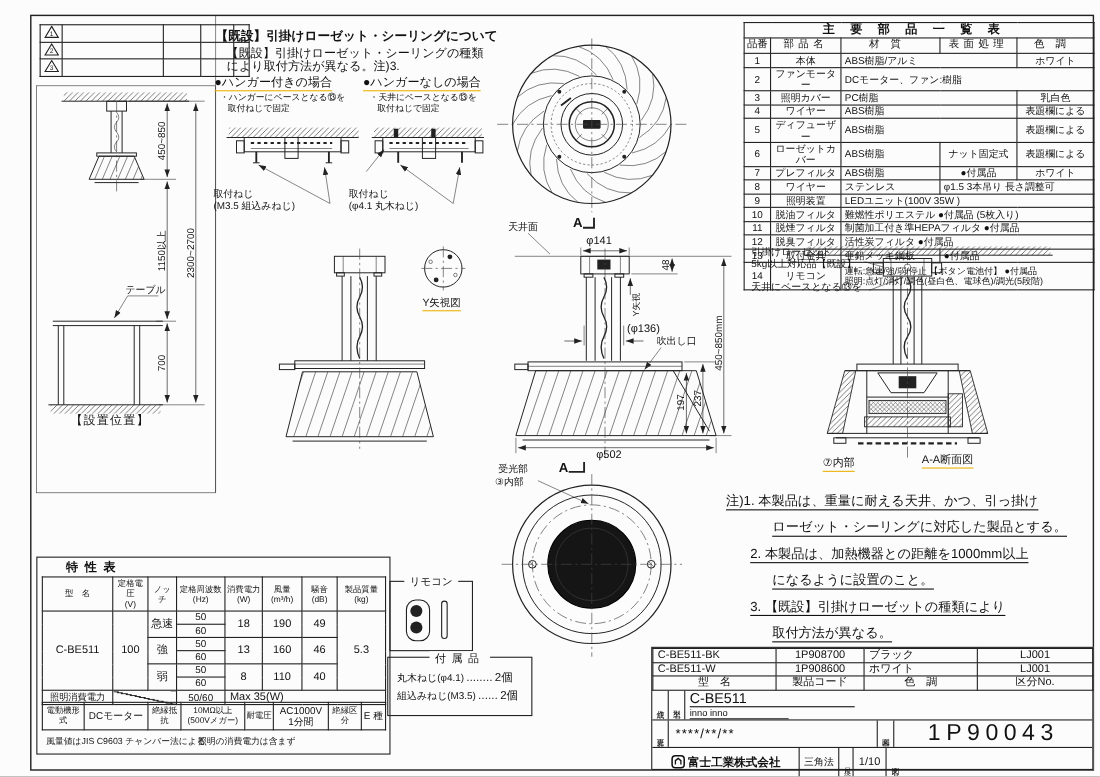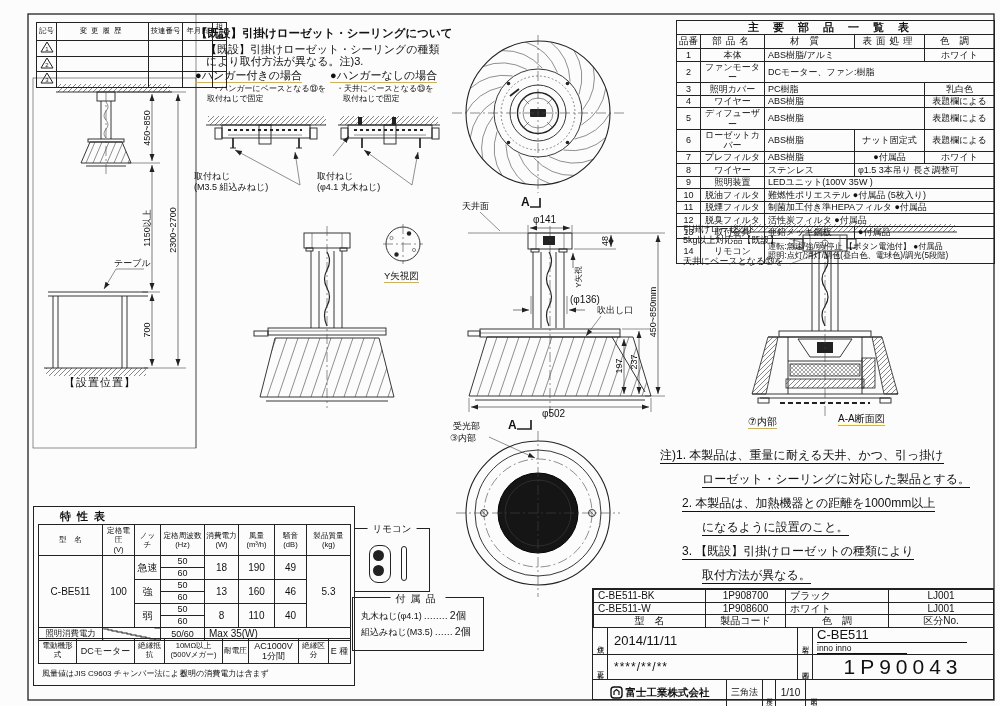--- a/index.html
+++ b/index.html
@@ -367,21 +367,21 @@
     <line x1="538" y1="431" x2="538" y2="597" class="cl"></line>
     <line x1="489" y1="437" x2="535" y2="458" class="ext" marker-end="url(#ar)"></line>
   </g>
 </svg>
 
 <div class="lb b" style="left:196px;top:27px;font-size:11.5px">【既設】引掛けローゼット・シーリングについて</div>
 <div class="lb" style="left:206px;top:43px;font-size:11px">【既設】引掛けローゼット・シーリングの種類</div>
 <div class="lb" style="left:206px;top:55px;font-size:11px">により取付方法が異なる。注)3.</div>
 <div class="lb ulb" style="left:195px;top:69px;font-size:11px">●ハンガー付きの場合</div>
 <div class="lb ulb" style="left:330px;top:69px;font-size:11px">●ハンガーなしの場合</div>
-<div class="lb" style="left:212px;top:85px;font-size:8px">・ハンガーにベースとなる⑬を</div>
+<div class="lb" style="left:200px;top:85px;font-size:8px">・ハンガーにベースとなる⑬を</div>
 <div class="lb" style="left:207px;top:95px;font-size:8px">取付ねじで固定</div>
 <div class="lb" style="left:336px;top:85px;font-size:8px">・天井にベースとなる⑬を</div>
 <div class="lb" style="left:343px;top:95px;font-size:8px">取付ねじで固定</div>
 <div class="lb" style="left:194px;top:172px">取付ねじ</div>
 <div class="lb" style="left:194px;top:183px">(M3.5 組込みねじ)</div>
 <div class="lb" style="left:317px;top:172px">取付ねじ</div>
 <div class="lb" style="left:317px;top:183px">(φ4.1 丸木ねじ)</div>
 
 <div class="lb rot" style="left:148px;top:128px">450~850</div>
 <div class="lb rot" style="left:148px;top:228px">1150以上</div>
@@ -422,27 +422,20 @@
 
 <table class="tech rev" id="revtable" style="left:36px;top:22px;width:190px">
   <colgroup>
         <col style="width:20px">
         <col style="width:92px">
         <col style="width:34px">
         <col style="width:30px">
         <col style="width:14px">
       </colgroup>
   <tbody>
-        <tr>
-          <td>記号</td>
-          <td style="letter-spacing: 4px;">変更履歴</td>
-          <td>技連番号</td>
-          <td>年月日</td>
-          <td>担当</td>
-        </tr>
         <tr>
           <td><svg width="14" height="12" viewBox="0 0 14 12">
               <polygon points="7,1 13,11 1,11" fill="none" stroke="#222" stroke-width="1"></polygon>
               <text x="7" y="9.5" font-size="6" text-anchor="middle" fill="#222">1</text>
             </svg></td>
           <td></td>
           <td></td>
           <td></td>
           <td></td>
         </tr>
@@ -719,21 +712,20 @@
     <tr style="height:12px;font-size:10px">
       <td>型　名</td>
       <td>製品コード</td>
       <td>色　調</td>
       <td>区分No.</td>
     </tr>
   </tbody>
       </table>
   <div class="tb-row" style="height:27px">
     <div class="tb-cell vlab" style="flex:0 0 15px">作成</div>
-    <div class="tb-cell" style="flex:0 0 190px;font-size:13px;padding-left:6px">2014/11/11</div>
     <div class="tb-cell vlab" style="flex:0 0 15px">型名</div>
     <div class="tb-cell" style="flex:1;flex-direction:column;align-items:flex-start;justify-content:center;padding-left:4px">
       <span style="font-size:13px;border-bottom:1px solid #111;width:150px">C-BE511</span>
       <span style="font-size:8.5px;border-bottom:1px solid #111;width:90px">inno inno</span>
     </div>
   </div>
   <div class="tb-row" style="height:25px">
     <div class="tb-cell vlab" style="flex:0 0 15px">更新</div>
     <div class="tb-cell" style="flex:0 0 190px;font-size:12px;padding-left:6px;letter-spacing:1px">****/**/**</div>
     <div class="tb-cell vlab" style="flex:0 0 15px">図番</div>

